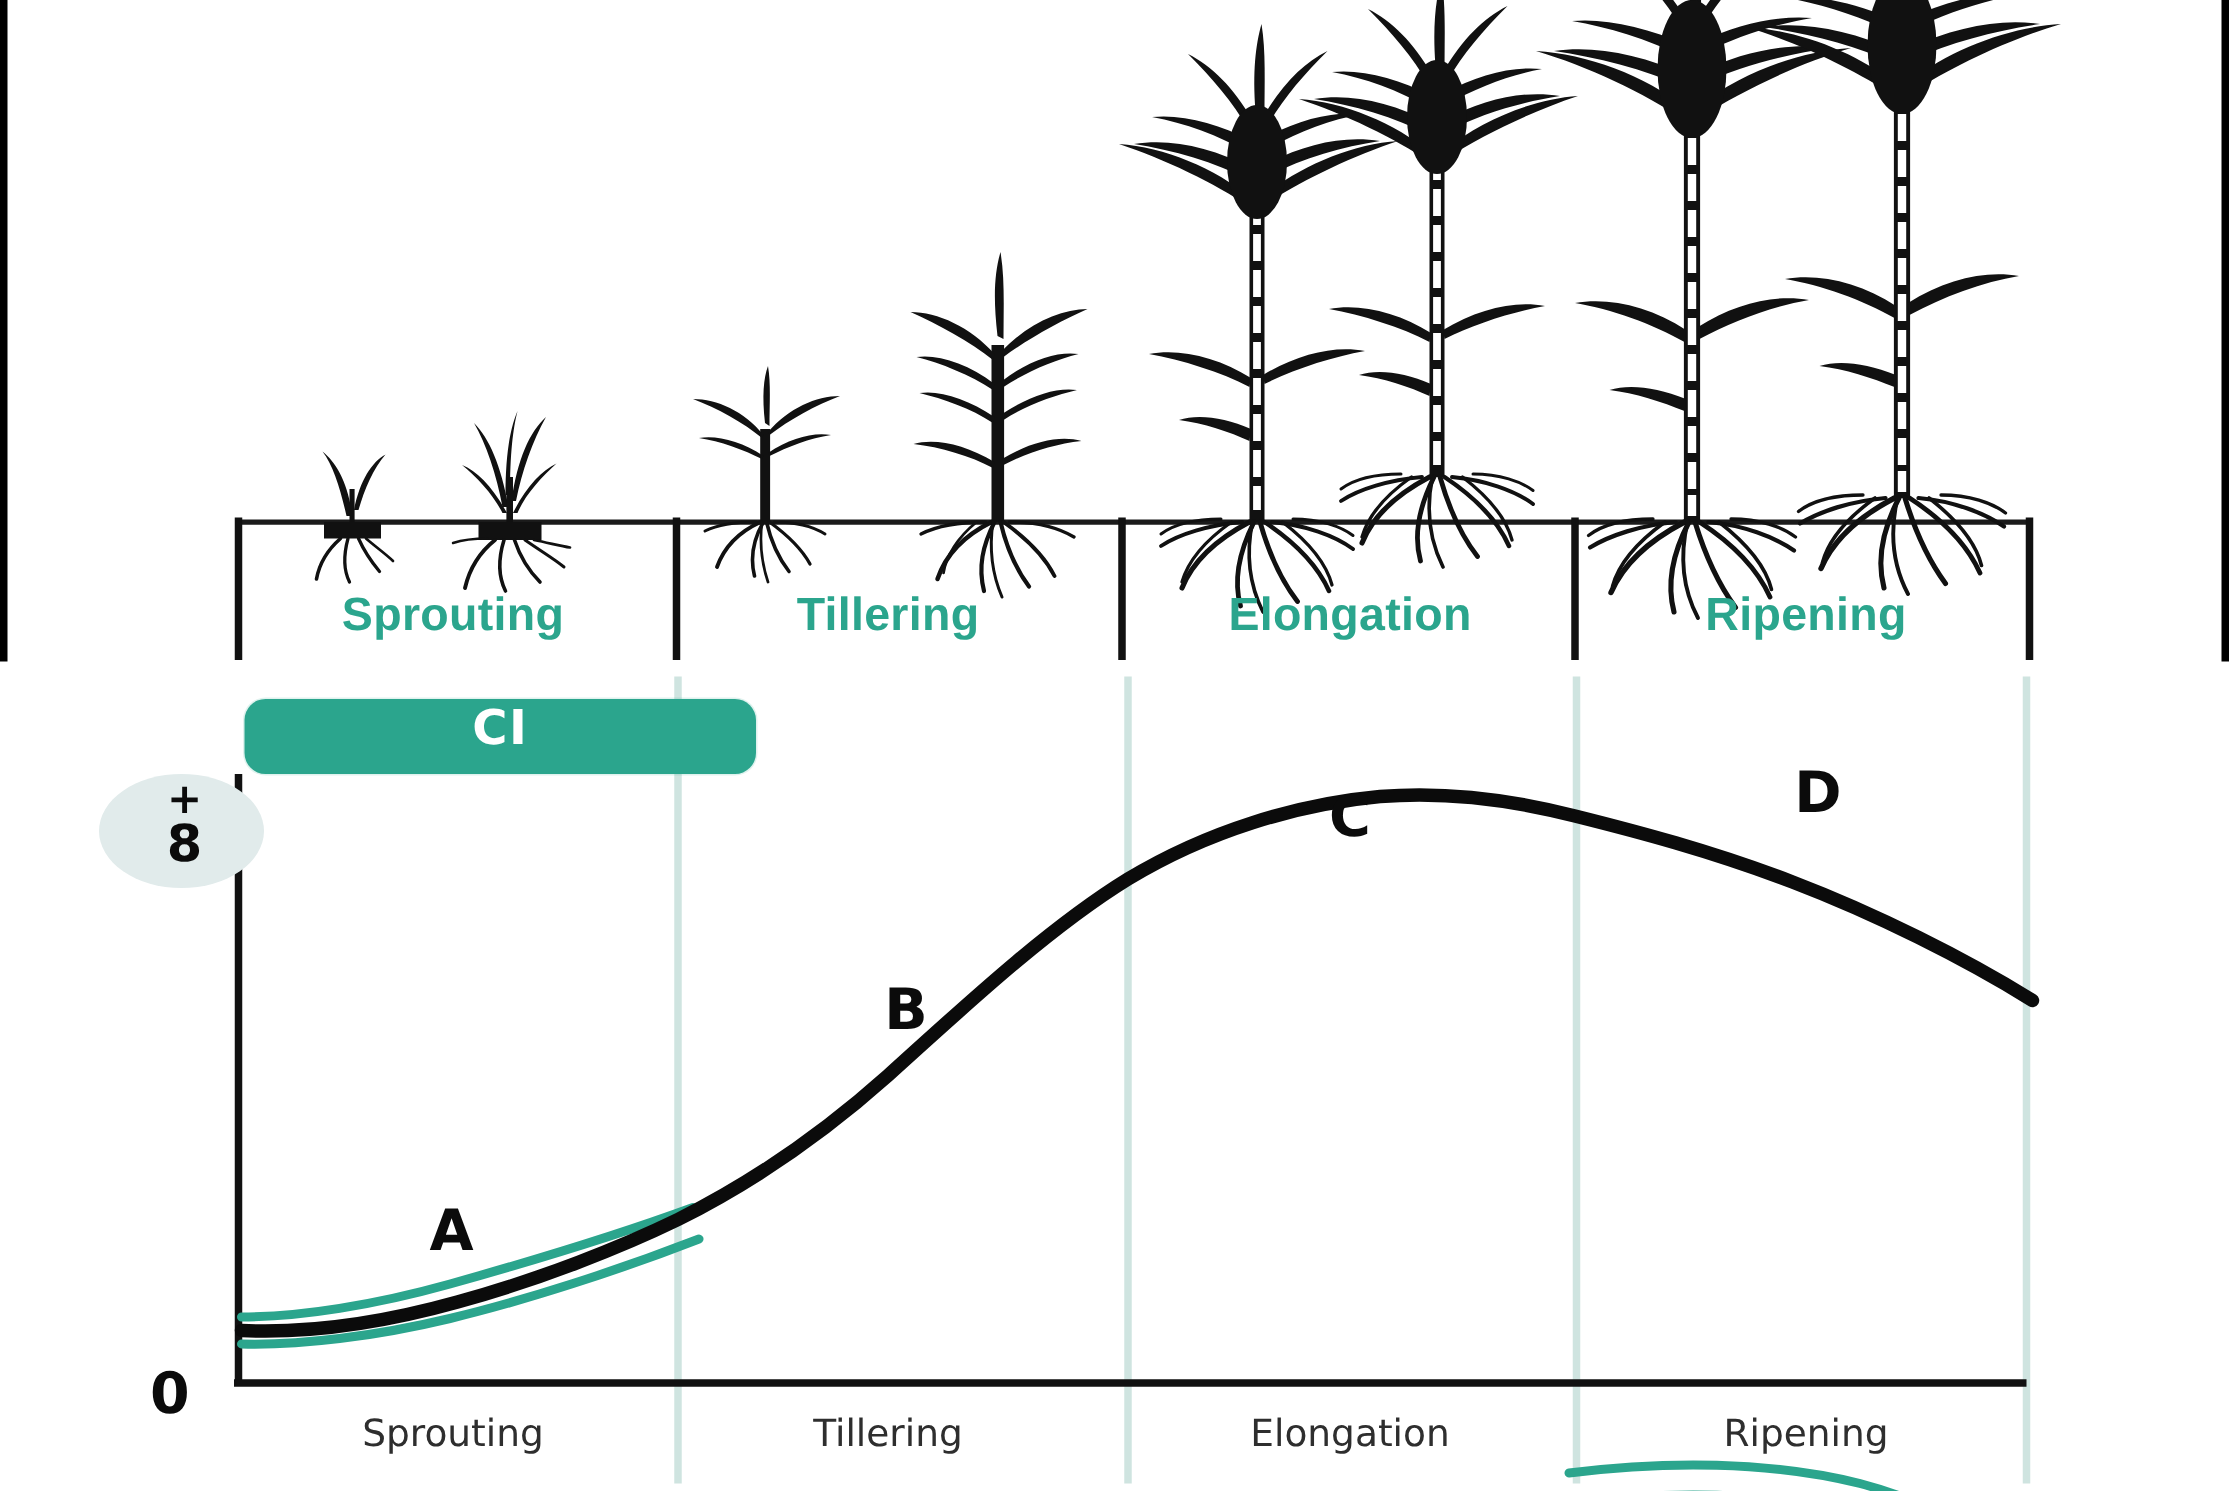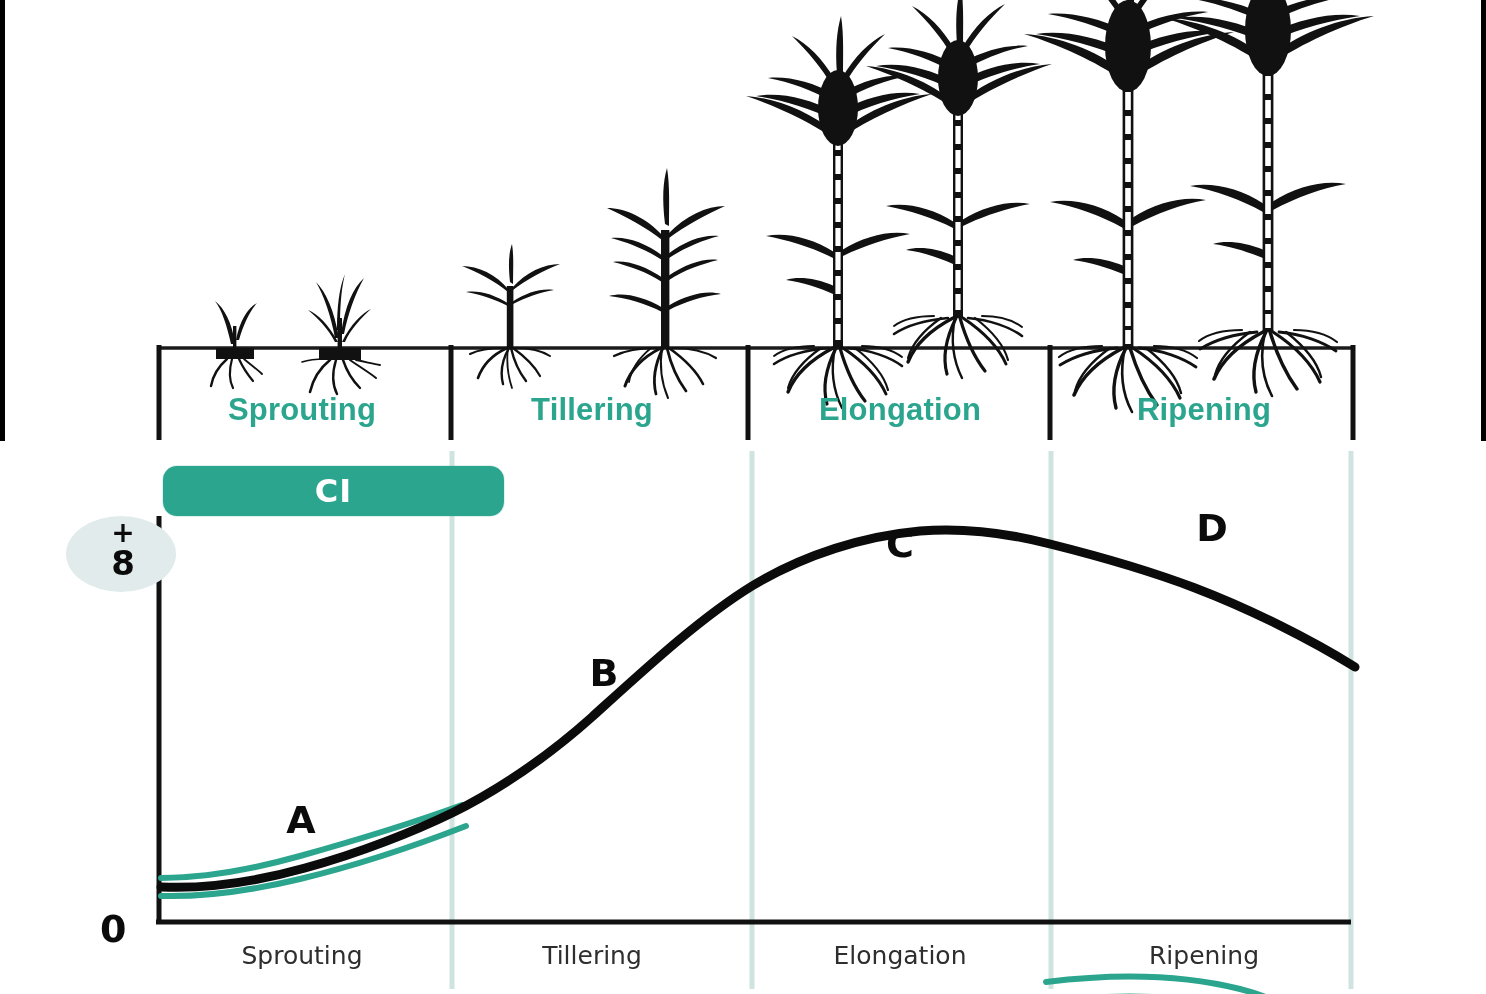--- a/index.html
+++ b/index.html
@@ -31,21 +31,21 @@
   }
 
   
   #chart-panel{position:absolute;left:0;top:441px;width:1486px;height:553px;}
   #chart-svg{position:absolute;left:0;top:0;}
 
   
   #ci-badge{
     position:absolute;left:163px;top:25px;width:341px;height:50px;
     background:#2BA58D;border-radius:14px;
-    display:flex;align-items:center;justify-content:center;
+    display:flex;justify-content:center;
     box-shadow:0 0 0 1px rgba(43,165,141,.15);
   }
   #ci-badge span{
     color:#fff;font-weight:800;font-size:32px;letter-spacing:1px;
     font-family:"DejaVu Sans",sans-serif;
   }
 
   
   #y-token{
     position:absolute;left:66px;top:75px;width:110px;height:76px;

